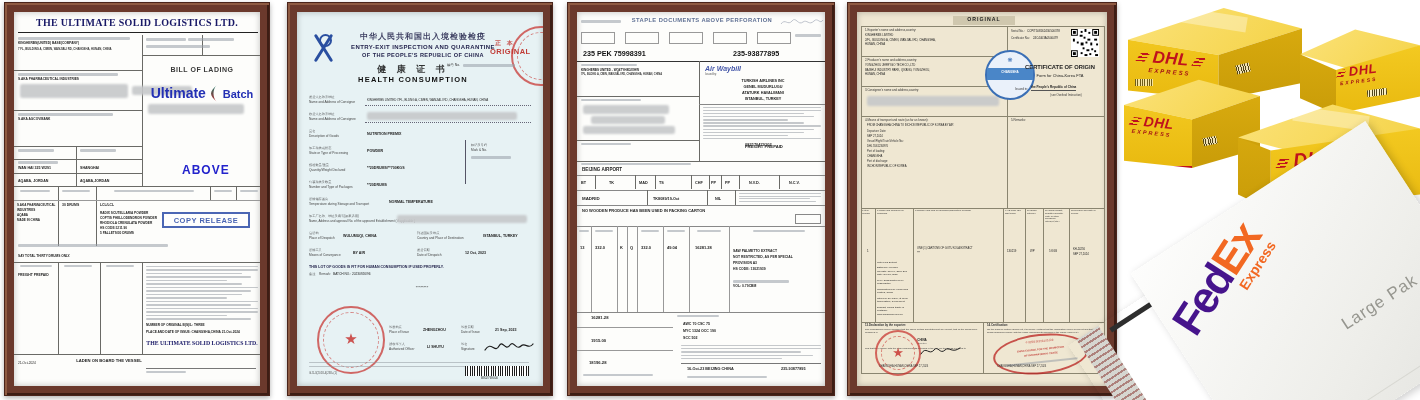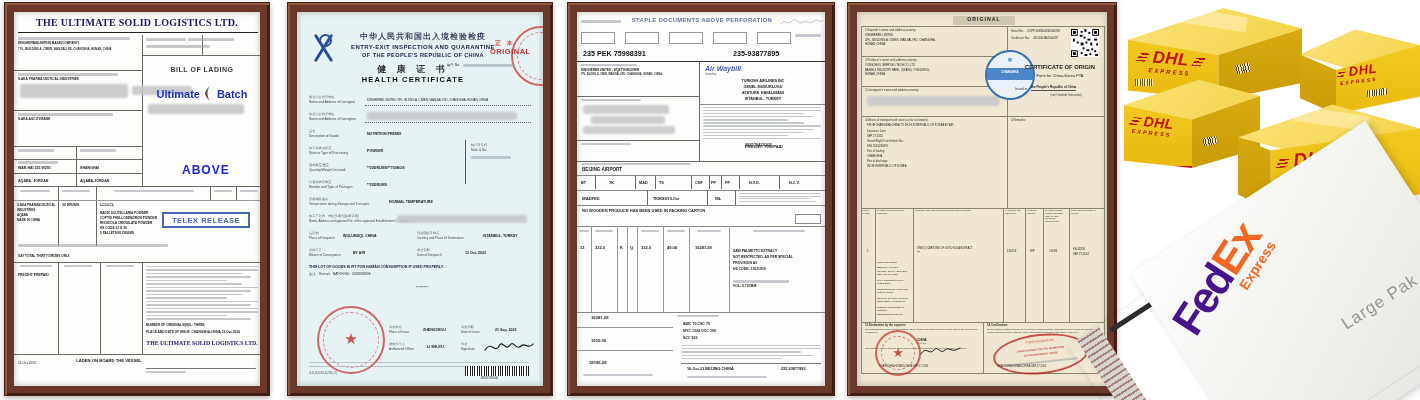--- a/index.html
+++ b/index.html
@@ -91,21 +91,21 @@
 
       <div class="vl" style="left:188px;top:23px;height:20px;"></div>
       <div class="bb" style="left:132px;top:26px;width:40px;height:3px;"></div>
       <div class="bb" style="left:174px;top:26px;width:46px;height:3.4px;"></div>
       <div class="bb" style="left:132px;top:33px;width:64px;height:3.4px;"></div>
       <div class="hl" style="left:128px;top:43px;width:120px;"></div>
 
       <div class="t b c" style="left:128px;top:54px;width:120px;font-size:7px;color:#3a3a3a;letter-spacing:.5px;">BILL OF LADING</div>
 
       <div style="position:absolute;left:128px;top:72px;width:120px;text-align:center;">
-        <span class="b blu" style="font-size:11px;">Ultimate</span>
+        <span class="b blu" style="font-size:14px;">Ultimate</span>
         <svg width="8" height="17" viewBox="0 0 8 17" style="vertical-align:-4px;">
           <defs>
               <linearGradient id="cres" x1="0" y1="0" x2="0" y2="1">
             <stop offset="0" stop-color="#1f7a6a"></stop>
                 <stop offset="1" stop-color="#b4262c"></stop>
               </linearGradient>
             </defs>
           <path d="M6.5,0.5 C2.5,4 2.5,13 6.5,16.5 C3.5,14 1,11 1,8.5 C1,6 3.5,3 6.5,0.5 Z" fill="url(#cres)"></path>
         </svg>
         <span class="b blu" style="font-size:11px;">Batch</span>
@@ -142,21 +142,21 @@
       <div class="t b" style="left:3px;top:202px;font-size:3px;color:#222;">AQABA</div>
       <div class="t b" style="left:3px;top:207px;font-size:3px;color:#222;">MADE IN CHINA</div>
       <div class="t b" style="left:48px;top:192px;font-size:3.4px;color:#222;">30 DRUMS</div>
       <div class="t b" style="left:86px;top:192px;font-size:3.4px;color:#222;">LCL/LCL</div>
       <div class="t b" style="left:86px;top:200px;font-size:3.2px;color:#222;">RADIX SCUTELLARIA POWDER</div>
       <div class="t b" style="left:86px;top:205px;font-size:3.2px;color:#222;">COPTIS PHELLODENDRON POWDER</div>
       <div class="t b" style="left:86px;top:210px;font-size:3.2px;color:#222;">RHODIOLA CRENULATA POWDER</div>
       <div class="t b" style="left:86px;top:215px;font-size:3.2px;color:#222;">HS CODE:1211.90</div>
       <div class="t b" style="left:86px;top:220px;font-size:3.2px;color:#222;">5 PALLETS/30 DRUMS</div>
 
-      <div class="telex" style="left:148px;top:200px;width:88px;height:16px;font-size:7.5px;line-height:13px;letter-spacing:.5px;">TELEX RELEASE</div>
+      <div class="telex" style="left:148px;top:200px;width:88px;height:16px;font-size:7.5px;line-height:13px;letter-spacing:.5px;">COPY RELEASE</div>
 
       <div class="bb" style="left:4px;top:232px;width:150px;height:2.8px;"></div>
       <div class="t b" style="left:4px;top:243px;font-size:3.2px;color:#222;">SAY TOTAL THIRTY DRUMS ONLY.</div>
 
       <div class="hl" style="left:0;top:250px;width:248px;"></div>
       <div class="vl" style="left:44px;top:250px;height:92px;"></div>
       <div class="vl" style="left:86px;top:250px;height:92px;"></div>
       <div class="vl" style="left:128px;top:250px;height:92px;"></div>
       <div class="bb" style="left:6px;top:253px;width:32px;height:2.4px;"></div>
       <div class="bb" style="left:50px;top:253px;width:28px;height:2.4px;"></div>
@@ -207,21 +207,21 @@
       <div class="t b c" style="left:36px;top:40px;width:180px;font-size:5.6px;color:#25254e;letter-spacing:.4px;">OF THE PEOPLE'S REPUBLIC OF CHINA</div>
       <div class="t b cjk red" style="left:198px;top:28px;font-size:6px;letter-spacing:2px;">正 本</div>
       <div class="t b red" style="left:193px;top:36px;font-size:7.5px;letter-spacing:.5px;">ORIGINAL</div>
       <div class="stamp-circle" style="left:214px;top:14px;width:56px;height:56px;border-width:2.5px;">
           <div class="inner"></div>
         </div>
 
       <div class="t" style="left:150px;top:52px;font-size:3.4px;color:#333;">编号 No.</div>
       <div class="bb" style="left:166px;top:52px;width:52px;height:3px;"></div>
       <div class="t b cjk c" style="left:36px;top:52px;width:160px;font-size:9px;color:#111;letter-spacing:4px;">健 康 证 书</div>
-      <div class="t b c" style="left:36px;top:64px;width:160px;font-size:7.5px;color:#111;letter-spacing:1.2px;">HEALTH CERTIFICATE</div>
+      <div class="t b c" style="left:36px;top:64px;width:160px;font-size:7.5px;color:#111;letter-spacing:1.2px;">HEALTH CONSUMPTION</div>
 
       <div class="t cjk" style="left:12px;top:84px;font-size:3.2px;color:#444;">发货人名称及地址</div>
       <div class="t" style="left:12px;top:89px;font-size:3.2px;color:#444;">Name and Address of Consignor</div>
       <div class="t" style="left:70px;top:87px;font-size:2.9px;color:#222;">KINGHERBS LIMITED  7/FL, BLDNG A, CIMEN, WANJIALI RD, CHANGSHA, HUNAN, CHINA</div>
       <div class="hl" style="left:68px;top:93px;width:166px;border-top:.5px dotted #667;"></div>
 
       <div class="t cjk" style="left:12px;top:101px;font-size:3.2px;color:#444;">收货人名称及地址</div>
       <div class="t" style="left:12px;top:106px;font-size:3.2px;color:#444;">Name and Address of Consignee</div>
       <div class="redact" style="left:70px;top:100px;width:150px;height:8px;"></div>
       <div class="hl" style="left:68px;top:110px;width:166px;border-top:.5px dotted #667;"></div>

